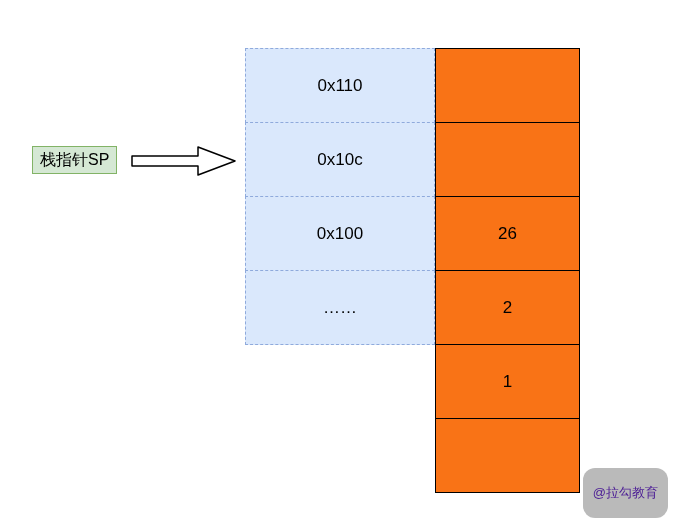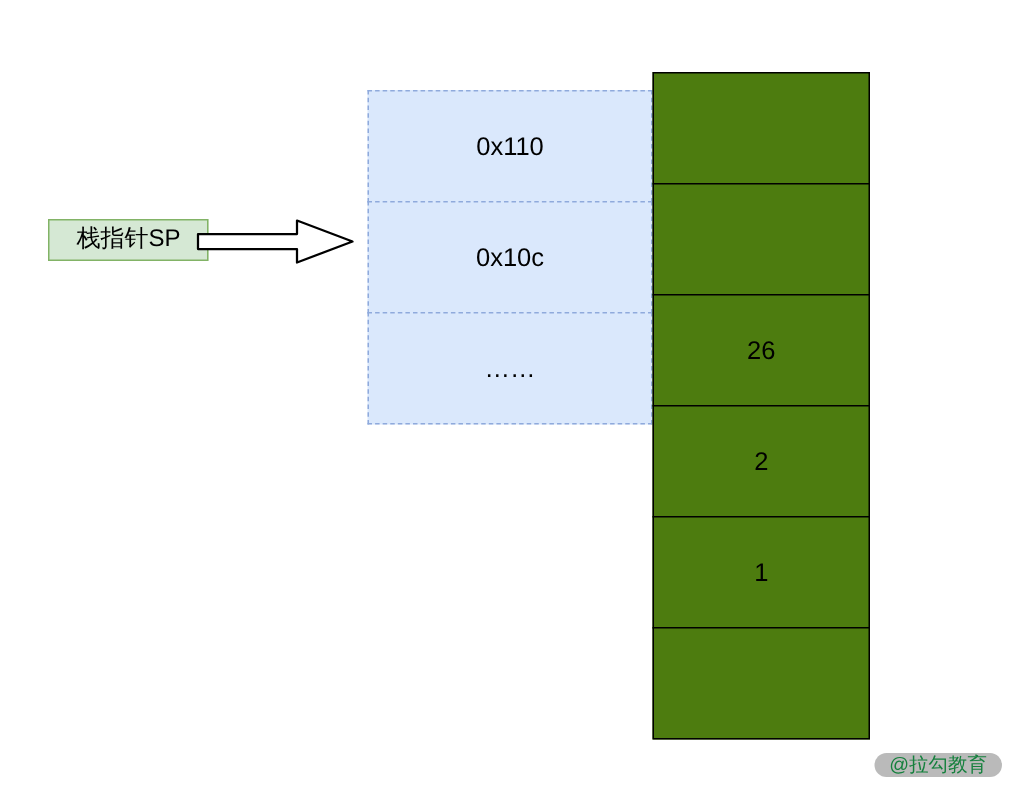--- a/index.html
+++ b/index.html
@@ -16,21 +16,21 @@
     overflow: hidden;
   }
 
   
   .sp-label {
     position: absolute;
     left: 32px;
     top: 146px;
     background: #d5e8d4;
     border: 1px solid #82b366;
-    padding: 3px 18px;
+    padding: 3px 7px;
     font-size: 16px;
     color: #000000;
     line-height: 20px;
     white-space: nowrap;
   }
 
   
   .arrow-wrap {
     position: absolute;
     left: 130px;
@@ -57,65 +57,66 @@
     height: 75px;
     margin-top: -1px;
     background: #dae8fc;
     border: 1px dashed #8faadc;
     display: flex;
     align-items: center;
     justify-content: center;
     font-size: 17px;
     color: #000000;
   }
-  .addr-cell:first-child { margin-top: 12px; }
+  .addr-cell:first-child { margin-top: 0; }
   .val-cell {
     box-sizing: border-box;
     height: 75px;
     margin-top: -1px;
-    background: #4d7c0f;
+    background: #f97316;
     border: 1px solid #000000;
     display: flex;
     align-items: center;
     justify-content: center;
     font-size: 17px;
     color: #000000;
   }
   .val-cell:first-child { margin-top: 0; }
 
   
   .watermark {
     position: absolute;
     right: 14px;
     bottom: 8px;
     background: rgba(140, 140, 140, 0.6);
-    color: #15803d;
+    color: #4c1d95;
     font-size: 13px;
     line-height: 16px;
-    padding: 0 10px;
+    padding: 17px 10px;
     border-radius: 12px;
     white-space: nowrap;
   }
 </style>
 </head>
 <body>
 
 <div class="canvas">
 
   <div class="sp-label">栈指针SP</div>
 
   <div class="arrow-wrap">
     <svg width="108" height="36" viewBox="0 0 108 36">
       <path d="M2,13 L68,13 L68,4 L105,18 L68,32 L68,23 L2,23 Z" fill="#ffffff" stroke="#000000" stroke-width="1.5" stroke-linejoin="round"></path>
     </svg>
   </div>
 
   <div class="addr-col">
     <div class="addr-cell">0x110</div>
     <div class="addr-cell">0x10c</div>
+    <div class="addr-cell">0x100</div>
     <div class="addr-cell">……</div>
   </div>
 
   <div class="val-col">
     <div class="val-cell"></div>
     <div class="val-cell"></div>
     <div class="val-cell">26</div>
     <div class="val-cell">2</div>
     <div class="val-cell">1</div>
     <div class="val-cell"></div>

